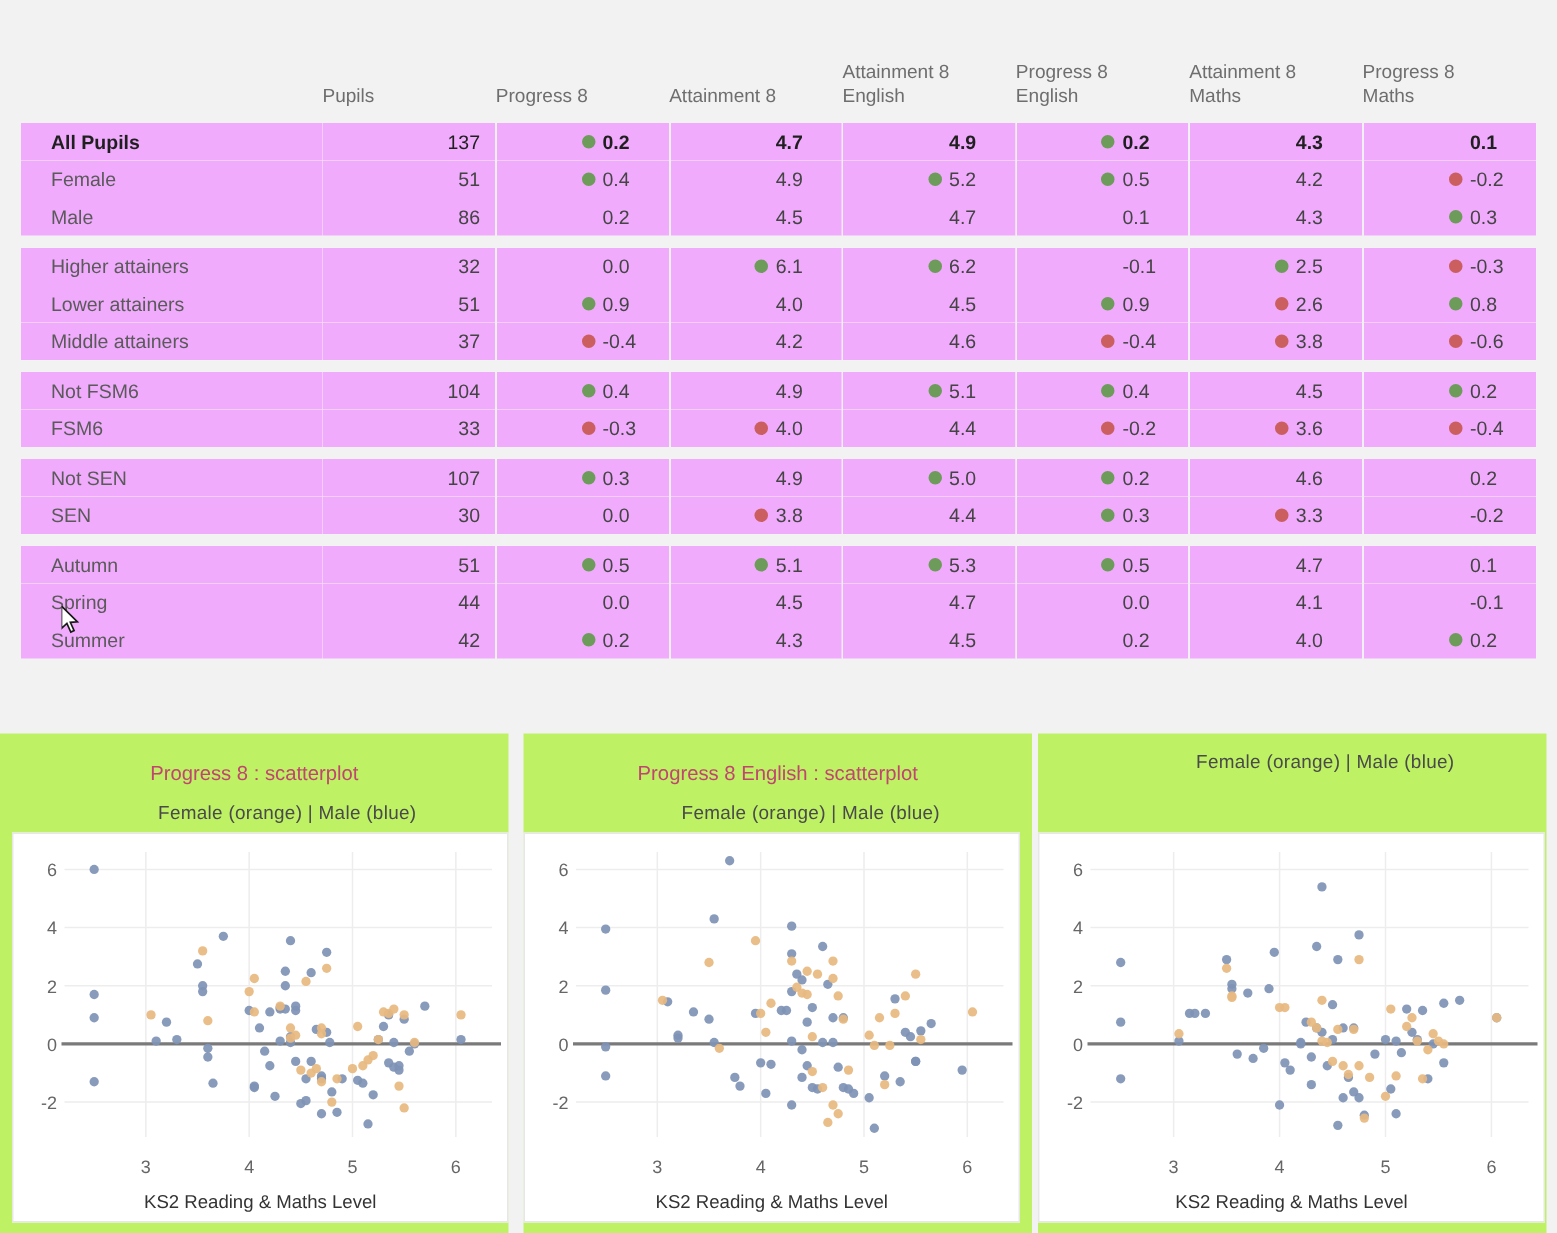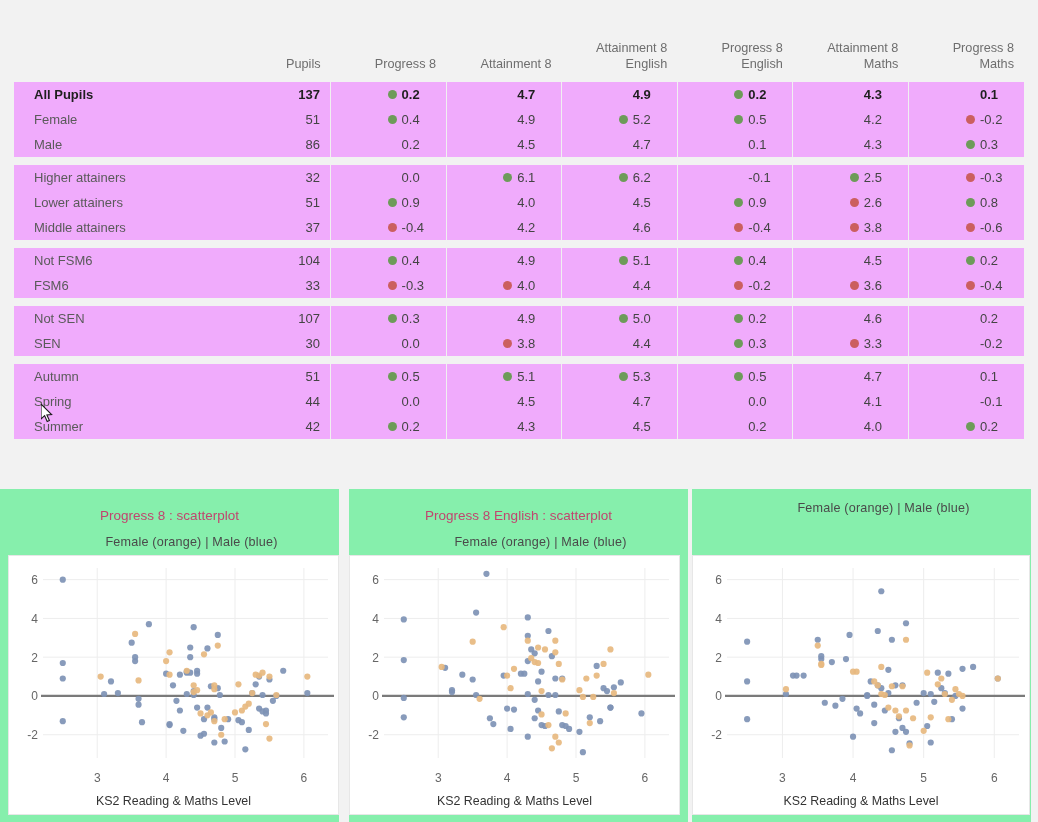--- a/index.html
+++ b/index.html
@@ -18,21 +18,21 @@
   }
 
   
   .table-panel {
     position: absolute; left: 14px; top: 40px; width: 1010px;
   }
   table.vat { width: 1010px; border-collapse: collapse; table-layout: fixed; }
   table.vat th {
     font-weight: normal; color: #6e6e6e; font-size: 12.7px;
     vertical-align: bottom; padding: 0 10px 10px 0; line-height: 16px;
-    background: #f2f2f2; text-align: right;
+    background: #f2f2f2; text-align: left;
   }
   table.vat th.lbl { text-align: left; }
   col.c-label { width: 200px; }
   col.c-num   { width: 115px; }
 
   .grp { background: #f0abfc; }
 
   table.vat td {
     font-size: 13px; color: #444; padding: 0; height: 25px;
     vertical-align: middle; text-align: right;
@@ -49,21 +49,21 @@
   .cellwrap { display: flex; align-items: center; justify-content: flex-end; padding-right: 18px; }
   .dot { width: 9px; height: 9px; border-radius: 50%; margin-right: 5px; flex: none; }
   .dot.g { background: #6d9b59; }
   .dot.r { background: #cb5f5f; }
   .dot.none { background: transparent; }
   .val { min-width: 26px; text-align: left; }
 
   
   .charts { position: absolute; left: 0; top: 489px; width: 1038px; height: 333px; }
   .chart-card {
-    position: absolute; top: 0; width: 339px; height: 333px; background: #86efac;
+    position: absolute; top: 0; width: 339px; height: 333px; background: #bef264;
   }
   .chart-card.c1 { left: 0px; }
   .chart-card.c2 { left: 349px; }
   .chart-card.c3 { left: 692px; }
 
   .chart-title { text-align: center; color: #c0456f; font-size: 13.5px; margin-top: 19px; }
   .chart-sub { text-align: center; color: #4a4a4a; font-size: 12.6px; margin-top: 12px; letter-spacing:.2px;padding-left:44px;}
 
   .plot-box {
     position: absolute; top: 66px; left: 0px; width: 339px; height: 260px;
@@ -111,21 +111,21 @@
             <th>Attainment 8</th>
             <th><span>Attainment 8</span><br><span>English</span></th>
             <th><span>Progress 8</span><br><span>English</span></th>
             <th><span>Attainment 8</span><br><span>Maths</span></th>
             <th><span>Progress 8</span><br><span>Maths</span></th>
           </tr>
       </thead>
       <tbody id="tbody">
           <tr class="grp first-row">
             <td class="label" style="color: rgb(31, 31, 31); font-weight: bold;">All Pupils</td>
-            <td class="pupils" style="color: rgb(31, 31, 31); font-weight: bold;">137</td>
+            <td class="pupils" style="color: rgb(31, 31, 31); font-weight: normal;">137</td>
             <td class="num">
               <div class="cellwrap">
                 <span class="dot g"></span>
                 <span class="val" style="color: rgb(31, 31, 31); font-weight: bold;">0.2</span>
               </div>
             </td>
             <td class="num">
               <div class="cellwrap">
                 <span class="dot none"></span>
                 <span class="val" style="color: rgb(31, 31, 31); font-weight: bold;">4.7</span>

